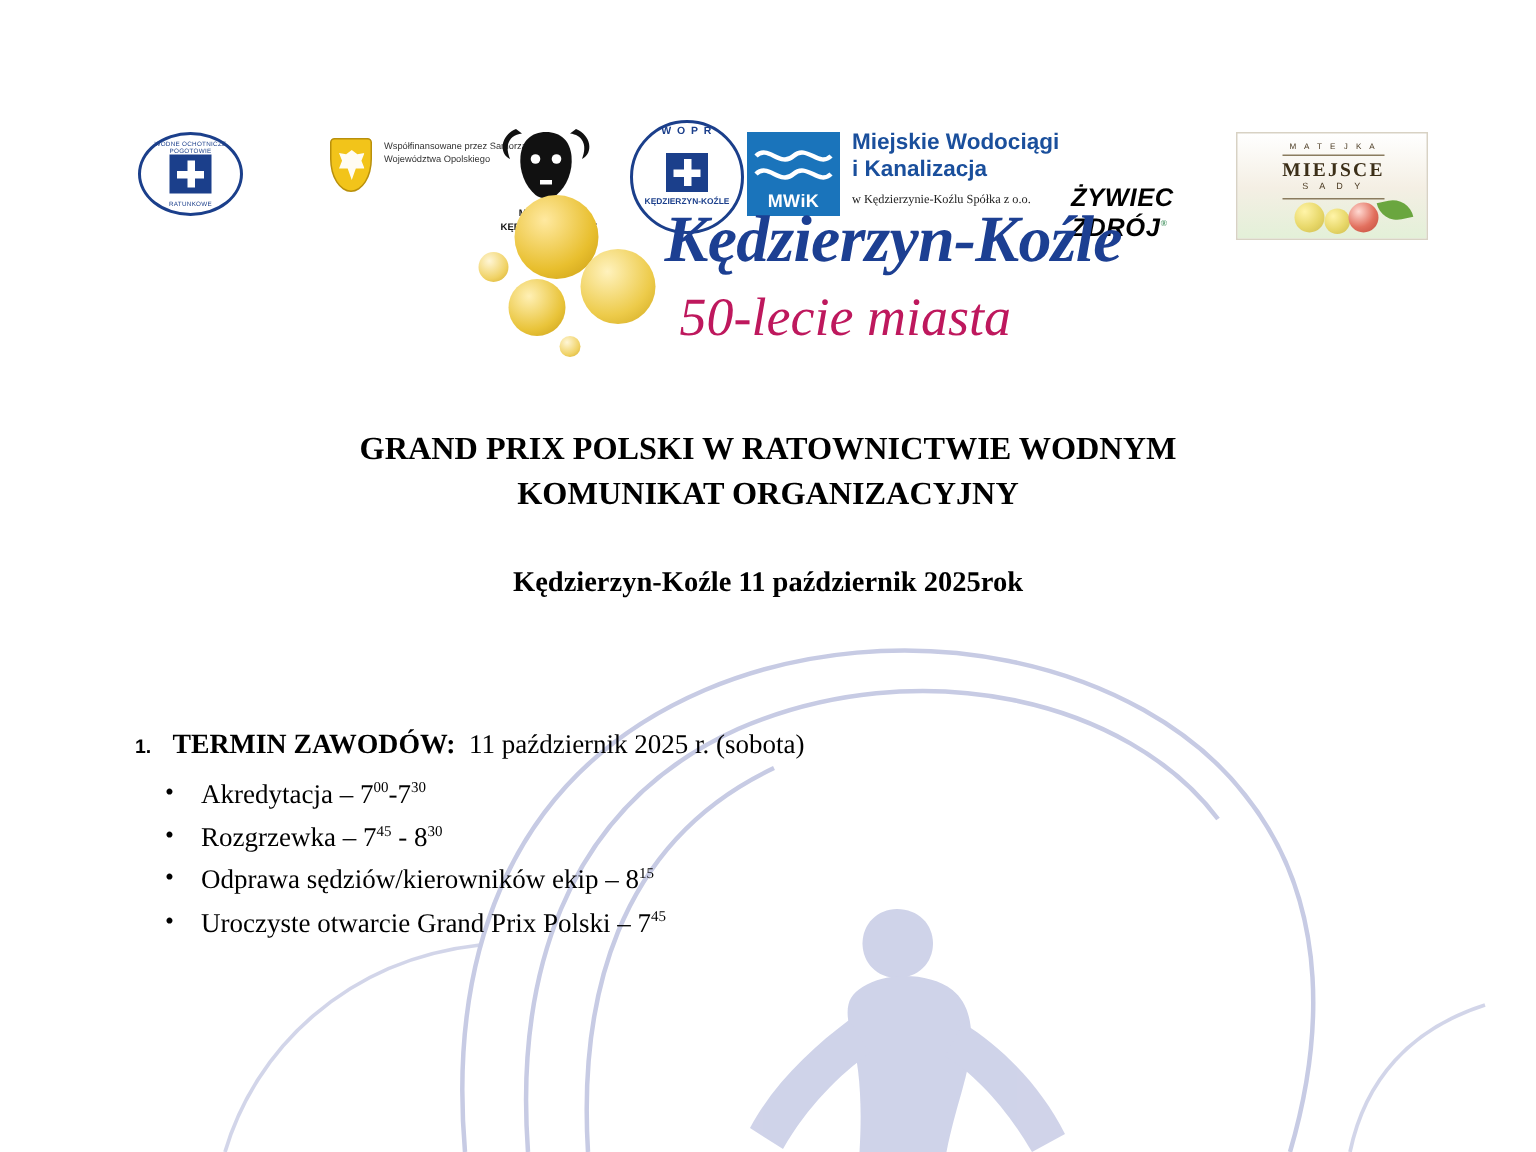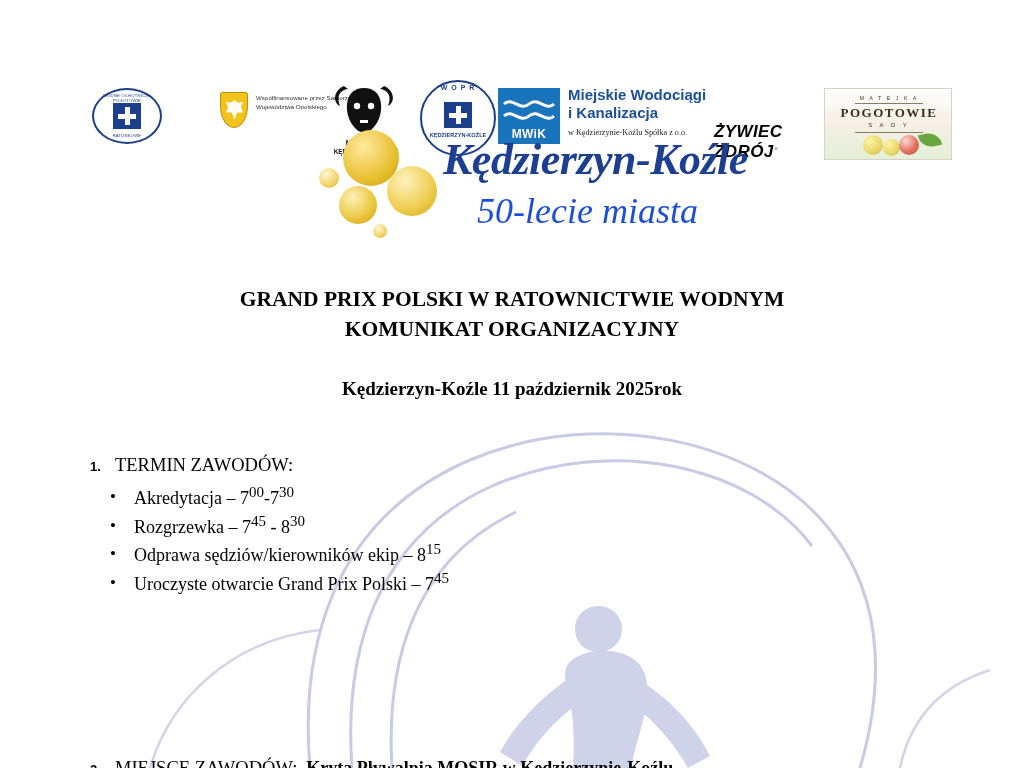--- a/index.html
+++ b/index.html
@@ -335,23 +335,22 @@
     letter-spacing: -0.5px;
     color: #1c3f92;
     white-space: nowrap;
   }
   .banner .line2 {
     position: absolute;
     left: 138px; top: 62px;
     font-family: "Liberation Serif", serif;
     font-style: italic;
     font-size: 36px;
-    color: #1d4ed8;
+    color: #be185d;
     white-space: nowrap;
-    margin-left: 24px;
   }
 
   
   .doc-title {
     position: absolute;
     left: 0;
     top: 284px;
     width: 1024px;
     text-align: center;
     font-family: "Liberation Serif", serif;
@@ -391,22 +390,23 @@
     white-space: nowrap;
   }
   .sec-num {
     font-family: "Liberation Sans", sans-serif;
     font-weight: bold;
     font-size: 13px;
     color: #000000;
     min-width: 16px;
   }
   .sec-label {
-    font-weight: normal;
+    font-weight: bold;
     font-size: 18.5px;
+    margin-top: 32px;
   }
   .sec-value {
     font-weight: normal;
     font-size: 18px;
   }
   .sec-value.bold {
     font-weight: bold;
   }
 
   ul.bullets {
@@ -422,21 +422,21 @@
     white-space: nowrap;
   }
   ul.bullets li::before {
     content: "\2022";
     position: absolute;
     left: 20px;
     top: -1px;
     font-size: 17px;
   }
   sup {
-    font-size: 15px;
+    font-size: 10px;
     vertical-align: super;
     line-height: 0;
   }
 </style>
 </head>
 <body>
 
 <div class="watermark">
   <svg width="1024" height="368" viewBox="0 0 1024 368" xmlns="http://www.w3.org/2000/svg" aria-hidden="true">
     <g fill="none" stroke="#c7cbe4" stroke-width="3">
@@ -521,21 +521,21 @@
     </div>
 
     <div class="logo logo-zywiec">
       <span class="word">ŻYWIEC ZDRÓJ</span><span class="tm">®</span>
     </div>
 
     <div class="logo logo-grudynia">
       <div class="card">
         <div class="brand-top">M A T E J K A</div>
         <div class="rule r1"></div>
-        <div class="brand-main">POGOTOWIE</div>
+        <div class="brand-main">MIEJSCE</div>
         <div class="brand-sub">S A D Y</div>
         <div class="rule r2"></div>
         <div class="apple a1"></div>
         <div class="apple a2"></div>
         <div class="apple a3"></div>
         <div class="leaf"></div>
       </div>
     </div>
   </div>
 
@@ -554,20 +554,21 @@
   <div class="doc-title">
     <div>GRAND PRIX POLSKI W RATOWNICTWIE WODNYM</div>
     <div>KOMUNIKAT ORGANIZACYJNY</div>
   </div>
   <div class="doc-subtitle">Kędzierzyn-Koźle 11 październik 2025rok</div>
 
   <div class="section section-1">
     <div class="sec-head">
       <span class="sec-num">1.</span>
       <span class="sec-label">TERMIN ZAWODÓW:</span>
+      <span class="sec-value">11 październik 2025 r. (sobota)</span>
     </div>
     <ul class="bullets" id="schedule-list">
         <li><span>Akredytacja  –  7</span><sup>00</sup><span>-7</span><sup>30</sup></li>
         <li><span>Rozgrzewka – 7</span><sup>45</sup><span>  - 8</span><sup>30</sup></li>
         <li><span>Odprawa sędziów/kierowników ekip – 8</span><sup>15</sup></li>
         <li><span>Uroczyste otwarcie Grand Prix Polski – 7</span><sup>45</sup></li>
       </ul>
   </div>
 
   <div class="section section-2">

